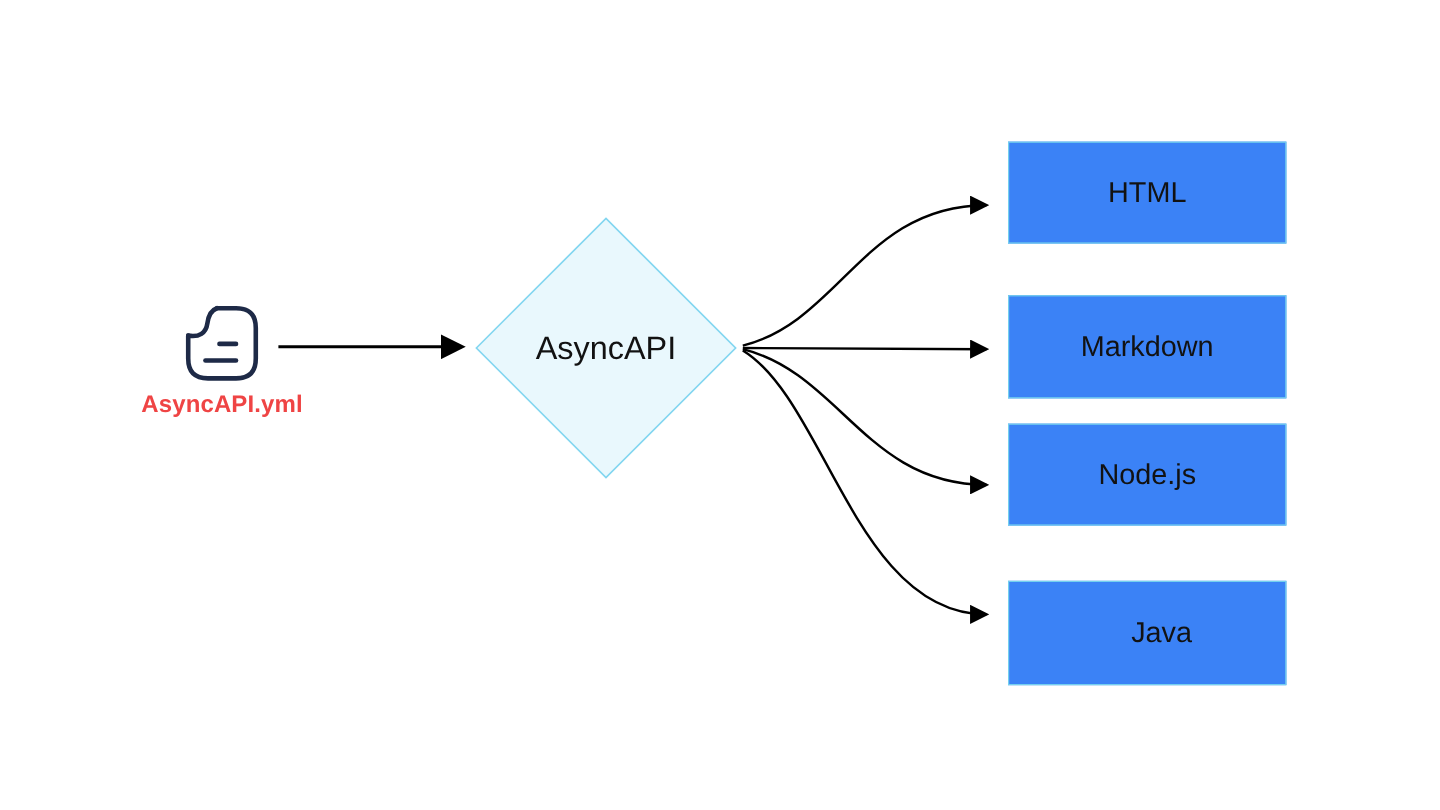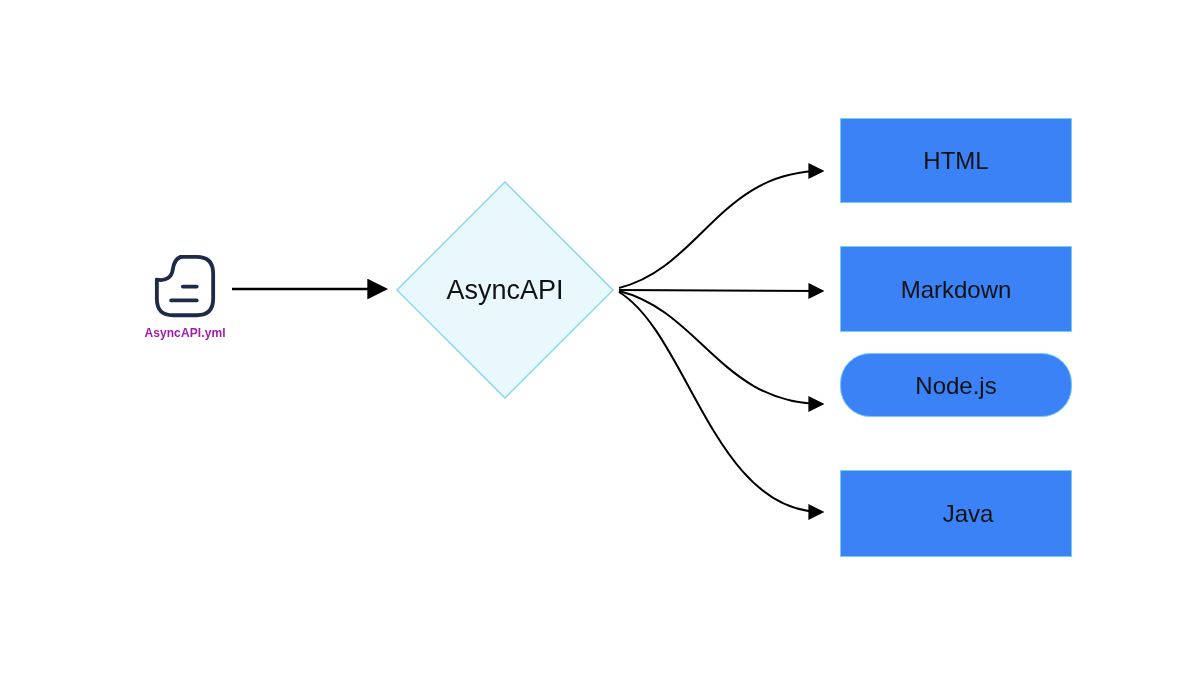--- a/index.html
+++ b/index.html
@@ -24,24 +24,24 @@
     left: 151px; top: 249px;
     width: 68px; height: 72px;
   }
   .source-icon svg { width: 100%; height: 100%; display: block; }
 
   .source-label {
     position: absolute;
     left: 110px; top: 326px;
     width: 150px;
     text-align: center;
-    font-size: 12px;
+    font-size: 20px;
     font-weight: 600;
     letter-spacing: 0.1px;
-    color: #a21caf;
+    color: #ef4444;
   }
 
   .generator-label {
     position: absolute;
     left: 397px; top: 182px;
     width: 216px; height: 216px;
     display: flex;
     align-items: center;
     justify-content: center;
     font-size: 27px;
@@ -58,22 +58,22 @@
     flex-direction: column;
     align-items: center;
     justify-content: center;
     font-size: 24px;
     line-height: 31px;
     color: #121212;
     text-align: center;
   }
   .box-html      { top: 118px; height: 85px; }
   .box-markdown  { top: 246px; height: 86px; }
-  .box-nodejs    { top: 353px; height: 64px; border-radius: 30px; }
-  .box-java      { top: 470px; height: 87px; padding-left: 24px; }
+  .box-nodejs    { top: 353px; height: 85px; }
+  .box-java      { top: 484px; height: 87px; padding-left: 24px; }
 </style>
 </head>
 <body>
 
 <div class="canvas">
 
   <svg class="connector-layer" viewBox="0 0 1200 675" xmlns="http://www.w3.org/2000/svg" aria-hidden="true">
     <defs>
       <marker id="arrowhead" viewBox="0 0 10 10" refX="8.5" refY="5" markerWidth="8" markerHeight="8" orient="auto-start-reverse">
         <path d="M0 0 L10 5 L0 10 Z" fill="#000000"></path>

